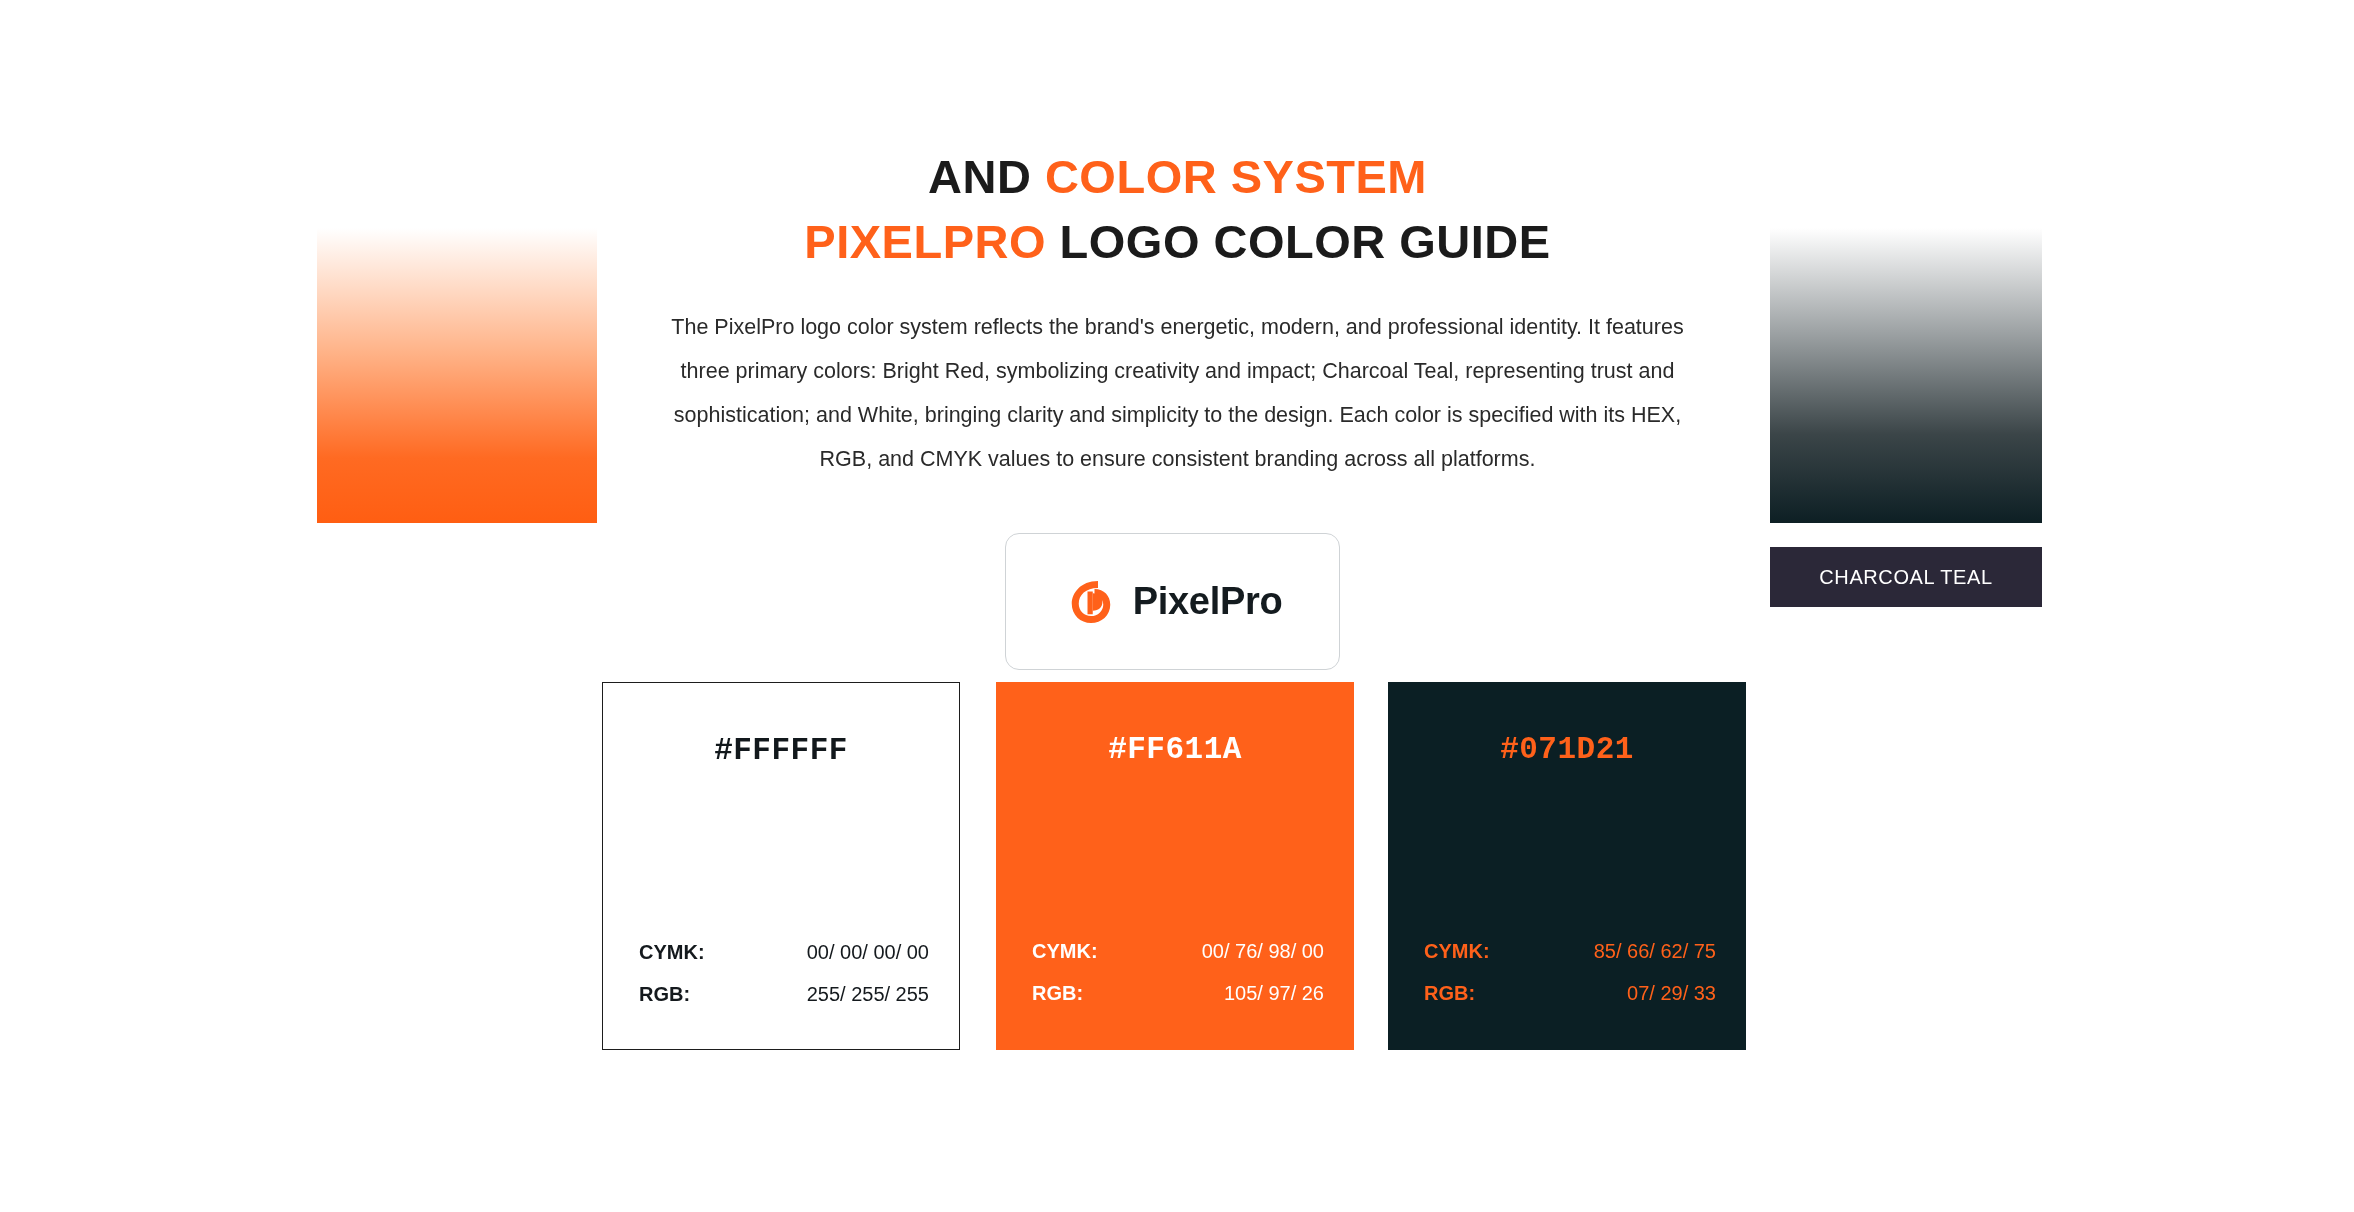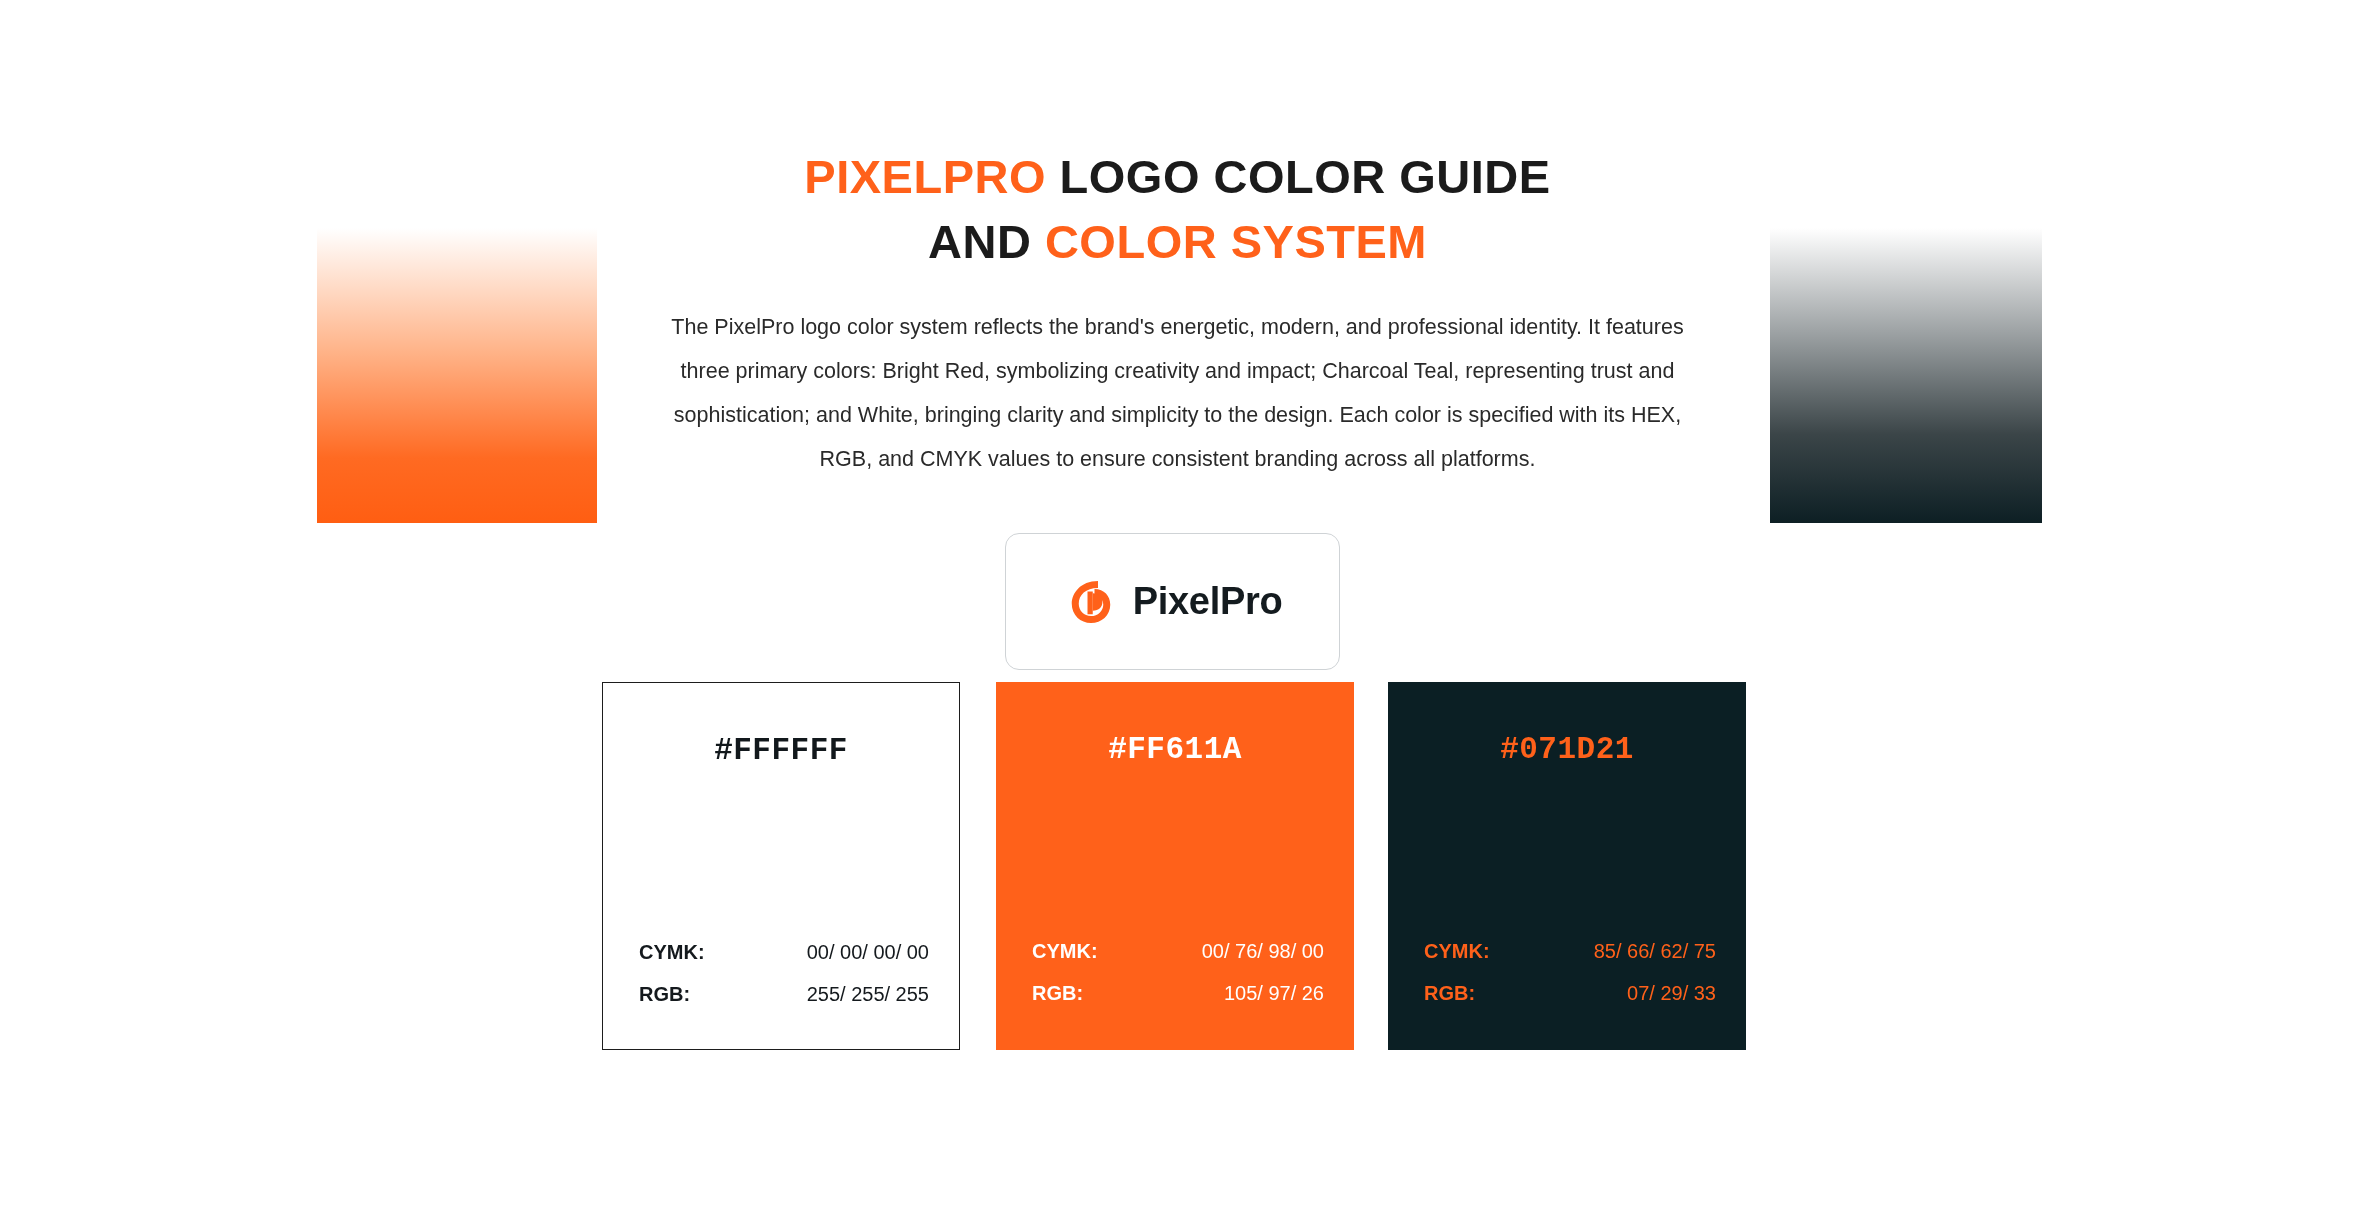--- a/index.html
+++ b/index.html
@@ -173,29 +173,30 @@
   .t-dark .spec-row { color: #14191d; }
   .t-white .spec-row { color: #ffffff; }
   .t-orange .spec-row { color: #ff611a; }
 </style>
 </head>
 <body>
 
 <div class="page">
 
   <div class="title-block">
+    <div class="title-line"><span>AND </span><span class="accent">COLOR SYSTEM</span></div>
     <div class="title-line"><span class="accent">PIXELPRO</span><span> LOGO COLOR GUIDE</span></div>
-    <div class="title-line"><span>AND </span><span class="accent">COLOR SYSTEM</span></div>
   </div>
 
   <p class="description">The PixelPro logo color system reflects the brand's energetic, modern, and professional identity. It features three primary colors: Bright Red, symbolizing creativity and impact; Charcoal Teal, representing trust and sophistication; and White, bringing clarity and simplicity to the design. Each color is specified with its HEX, RGB, and CMYK values to ensure consistent branding across all platforms.</p>
 
   <div class="left-gradient"></div>
 
   <div class="right-gradient"></div>
+  <div class="right-label">CHARCOAL TEAL</div>
 
   <div class="logo-card">
     <span>
       <svg class="logo-mark" viewBox="0 0 64 64" xmlns="http://www.w3.org/2000/svg" aria-hidden="true">
         <path d="M40 8 C20 8 10 22 10 34 C10 47 20 56 32 56 C44 56 54 47 54 35 C54 25 47 17 36 17 L36 25 C42 25 46 29 46 35 C46 42 40 48 32 48 C24 48 18 42 18 34 C18 24 26 16 40 16 Z" fill="#FF611A"></path>
         <path d="M28 20 L34 20 L34 46 L28 46 Z" fill="#FF611A"></path>
         <path d="M34 22 C41 22 45 26 45 32 C45 38 41 42 34 42 Z" fill="#FF611A"></path>
       </svg>
     </span>
     <span class="logo-text">PixelPro</span>

